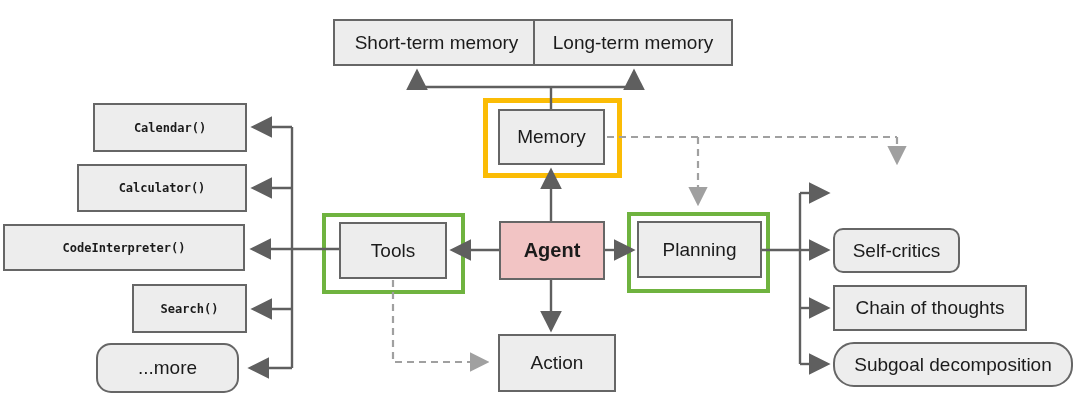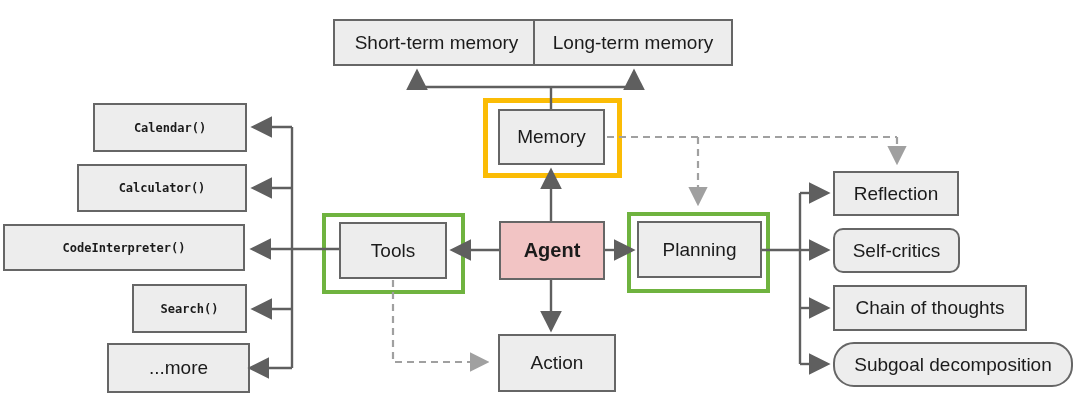--- a/index.html
+++ b/index.html
@@ -64,27 +64,24 @@
     </div>
   <div class="node mono" style="left:77px;top:164px;width:170px;height:48px;">
       <span>Calculator()</span>
     </div>
   <div class="node mono" style="left:3px;top:224px;width:242px;height:47px;">
       <span>CodeInterpreter()</span>
     </div>
   <div class="node mono" style="left:132px;top:284px;width:115px;height:49px;">
       <span>Search()</span>
     </div>
-  <div class="node" style="left:107px;top:343px;width:143px;height:50px;">
+  <div class="node" style="left:96px;top:343px;width:143px;height:50px;border-radius:15px;">
       <span>...more</span>
     </div>
 
-  <div class="node" style="left:833px;top:171px;width:126px;height:45px;">
-      <span>Reflection</span>
-    </div>
   <div class="node" style="left:833px;top:228px;width:127px;height:45px;border-radius:10px;">
       <span>Self-critics</span>
     </div>
   <div class="node" style="left:833px;top:285px;width:194px;height:46px;">
       <span>Chain of thoughts</span>
     </div>
   <div class="node" style="left:833px;top:342px;width:240px;height:45px;border-radius:21px;">
       <span>Subgoal decomposition</span>
     </div>
 

